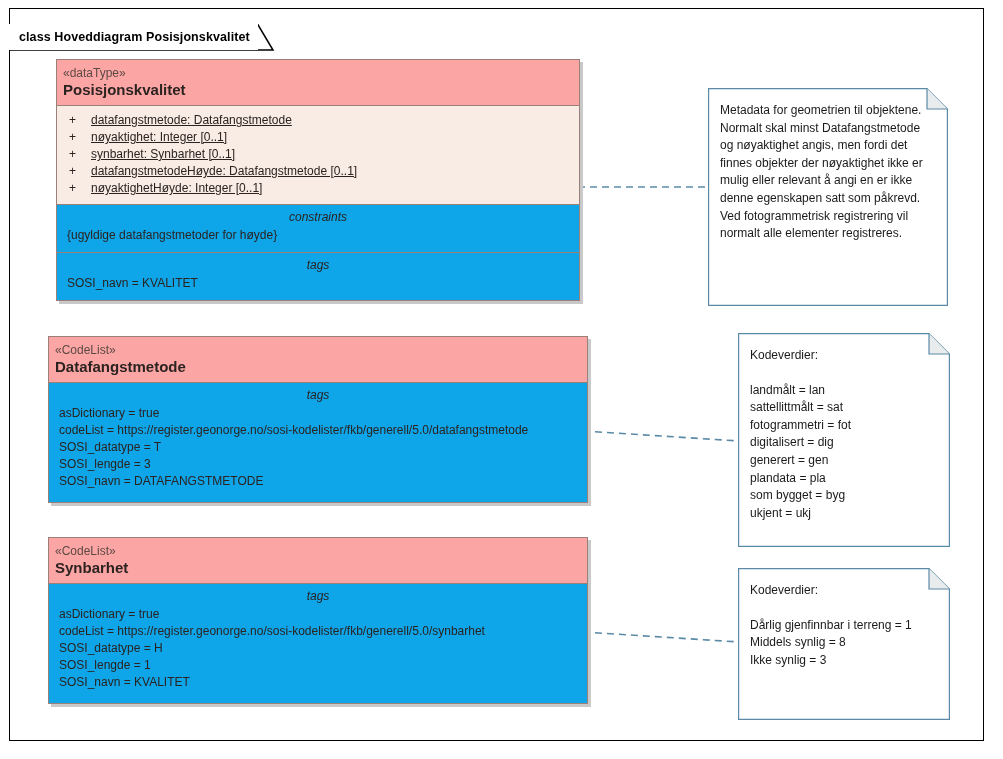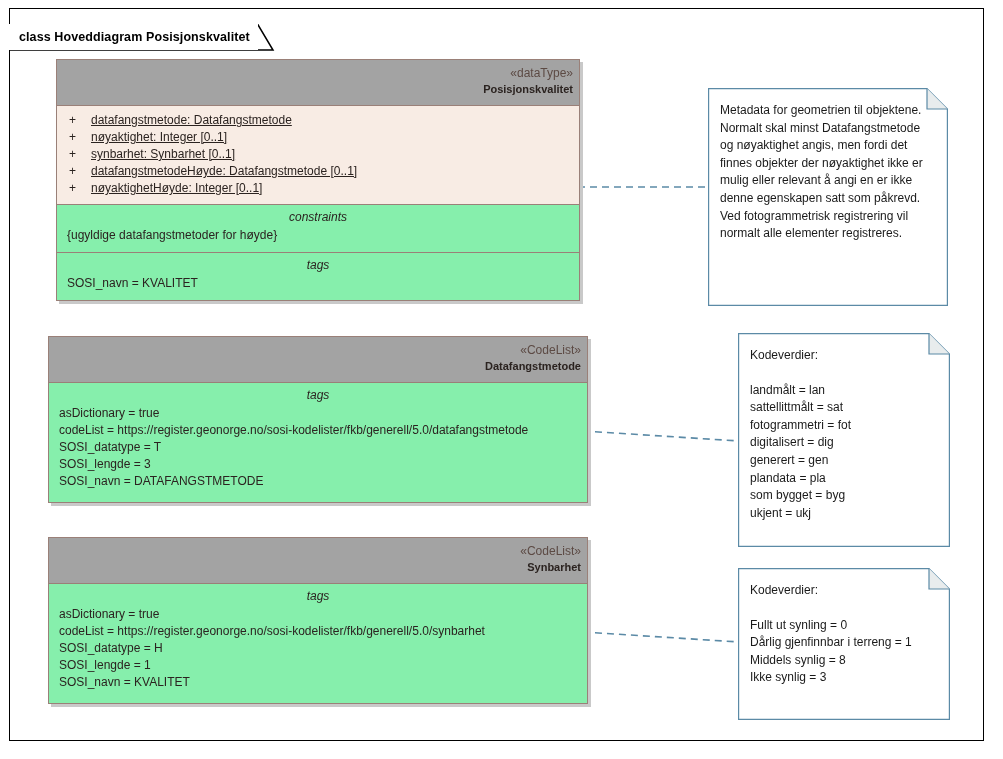--- a/index.html
+++ b/index.html
@@ -74,31 +74,31 @@
     box-shadow: 3px 3px 0 0 #c9c9c9;
   }
   .uml-class .section {
     border-top: 1px solid #9a8078;
     box-sizing: border-box;
   }
   .uml-class .section:first-child {
     border-top: none;
   }
   .cls-header {
-    background: #a3a3a3;
-    text-align: right;
+    background: #fca5a5;
+    text-align: left;
     padding: 6px 6px 7px 6px;
   }
   .cls-stereotype {
     font-size: 12px;
     color: #5c4a44;
     line-height: 15px;
   }
   .cls-name {
-    font-size: 11px;
+    font-size: 15px;
     font-weight: bold;
     color: #2b2320;
     line-height: 17px;
   }
   .cls-attrs {
     background: #f8ece4;
     padding: 6px 4px 7px 4px;
   }
   .attr-row {
     display: flex;
@@ -110,21 +110,21 @@
     width: 30px;
     flex: 0 0 30px;
     padding-left: 8px;
     box-sizing: border-box;
   }
   .attr-text {
     flex: 1 1 auto;
     text-decoration: underline;
   }
   .cls-compartment {
-    background: #86efac;
+    background: #0ea5e9;
     padding: 4px 4px 8px 4px;
   }
   .compartment-title {
     text-align: center;
     font-style: italic;
     font-size: 12px;
     color: #2b2320;
     line-height: 17px;
     margin-bottom: 1px;
   }
@@ -298,18 +298,17 @@
 </div>
 
 <div class="uml-note" id="note-synbarhet" style="left:738px; top:568px; width:212px; height:152px;">
   <svg class="note-svg" width="212" height="152" viewBox="0 0 212 152">
     <path d="M 0.6 0.6 L 191 0.6 L 211.4 21 L 211.4 151.4 L 0.6 151.4 Z" fill="#ffffff" stroke="#5b8aa6" stroke-width="1.2"></path>
     <path d="M 191 0.6 L 191 21 L 211.4 21" fill="#e8eced" stroke="#5b8aa6" stroke-width="1.2"></path>
   </svg>
   <div class="note-body">
     <div class="note-line">Kodeverdier:</div>
     <div class="note-gap"></div>
-    <div class="note-line">Fullt ut synling = 0</div>
     <div class="note-line">Dårlig gjenfinnbar i terreng = 1</div>
     <div class="note-line">Middels synlig = 8</div>
     <div class="note-line">Ikke synlig = 3</div>
   </div>
 </div>
 
 </body></html>

